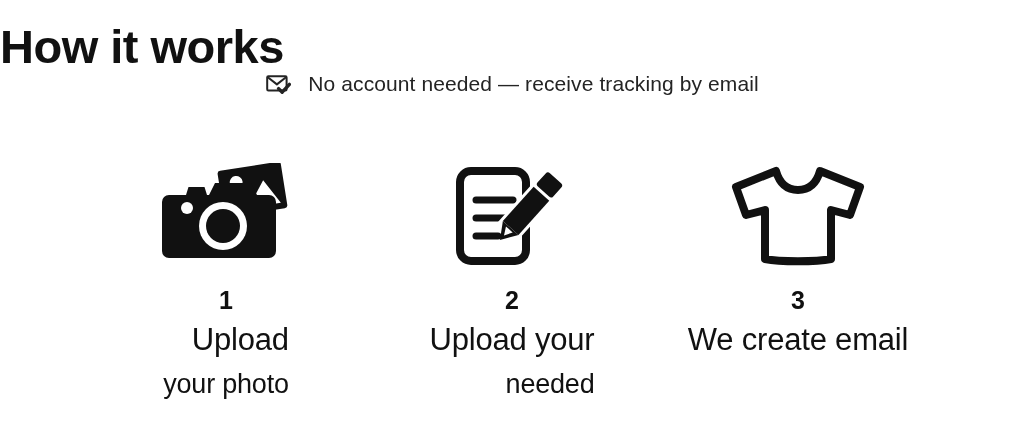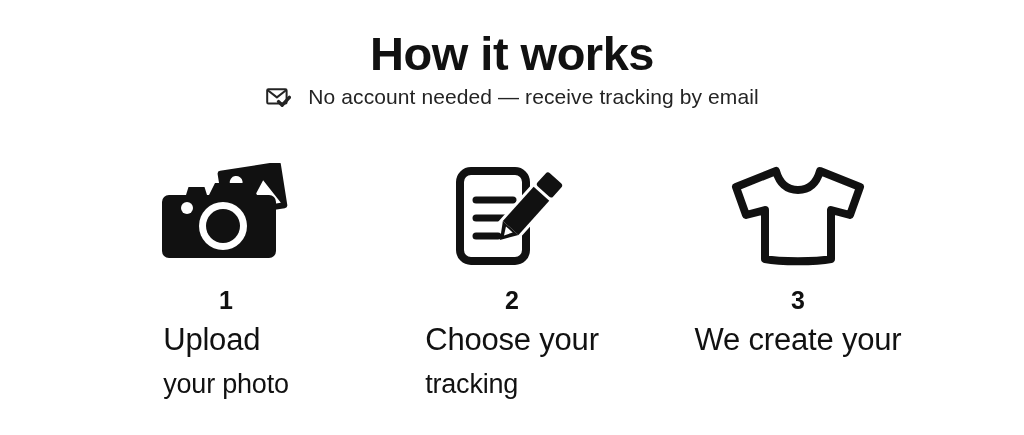--- a/index.html
+++ b/index.html
@@ -20,33 +20,32 @@
     position: relative;
     width: 1024px;
     height: 435px;
     background: #ffffff;
     box-sizing: border-box;
   }
 
   
   .header {
     width: 100%;
-    text-align: center;
-    padding-top: 29px;
+    padding-top: 22px;
   }
   .title {
     font-size: 47px;
     font-weight: 700;
     letter-spacing: -0.5px;
     line-height: 1.05;
     color: #111111;
     margin: 0;
   }
   .subtitle-row {
-    margin-top: 6px;
+    margin-top: 0;
     display: flex;
     align-items: center;
     justify-content: center;
     gap: 17px;
   }
   .mail-icon {
     display: block;
     width: 26px;
     height: 26px;
     flex: 0 0 auto;
@@ -85,21 +84,21 @@
 
   .step-num {
     margin-top: 18px;
     font-size: 25px;
     font-weight: 700;
     line-height: 1;
     color: #111111;
   }
   .step-label {
     margin-top: 9px;
-    text-align: left;
+    text-align: right;
     line-height: 1.18;
     color: #111111;
     max-width: 230px;
   }
   .step-label .l1 {
     display: block;
     font-size: 31px;
     font-weight: 400;
     letter-spacing: -0.2px;
   }
@@ -174,22 +173,22 @@
             <rect x="59" y="-2" width="27" height="80" rx="3" fill="#ffffff"></rect>
             <rect x="62" y="1" width="21" height="18" rx="3" fill="#111111"></rect>
             <rect x="62" y="22" width="21" height="46" fill="#111111"></rect>
             <path d="M62 68 L83 68 L72.5 84 Z" fill="#111111"></path>
             <path d="M68 70 L77 70 L72.5 78 Z" fill="#ffffff"></path>
           </g>
         </svg>
       </div>
       <div class="step-num">2</div>
       <div class="step-label">
-        <span class="l1">Choose your</span>
-        <span class="l2">tracking</span>
+        <span class="l1">Upload your</span>
+        <span class="l2">needed</span>
       </div>
     </div>
 
     <div class="step">
       <div class="step-icon">
         <svg viewBox="0 0 140 105" width="140" height="105" aria-hidden="true">
           <path d="M48 8
                    C52 22 60 27 70 27
                    C80 27 88 22 92 8
                    L132 24
@@ -197,18 +196,18 @@
                    L103 47
                    L103 96
                    C88 99 52 99 37 96
                    L37 47
                    L18 52
                    L8 24 Z" fill="#ffffff" stroke="#111111" stroke-width="8" stroke-linejoin="round" stroke-linecap="round"></path>
         </svg>
       </div>
       <div class="step-num">3</div>
       <div class="step-label">
-        <span class="l1">We create your</span>
+        <span class="l1">We create email</span>
       </div>
     </div>
 
   </div>
 </div>
 
 </body></html>

